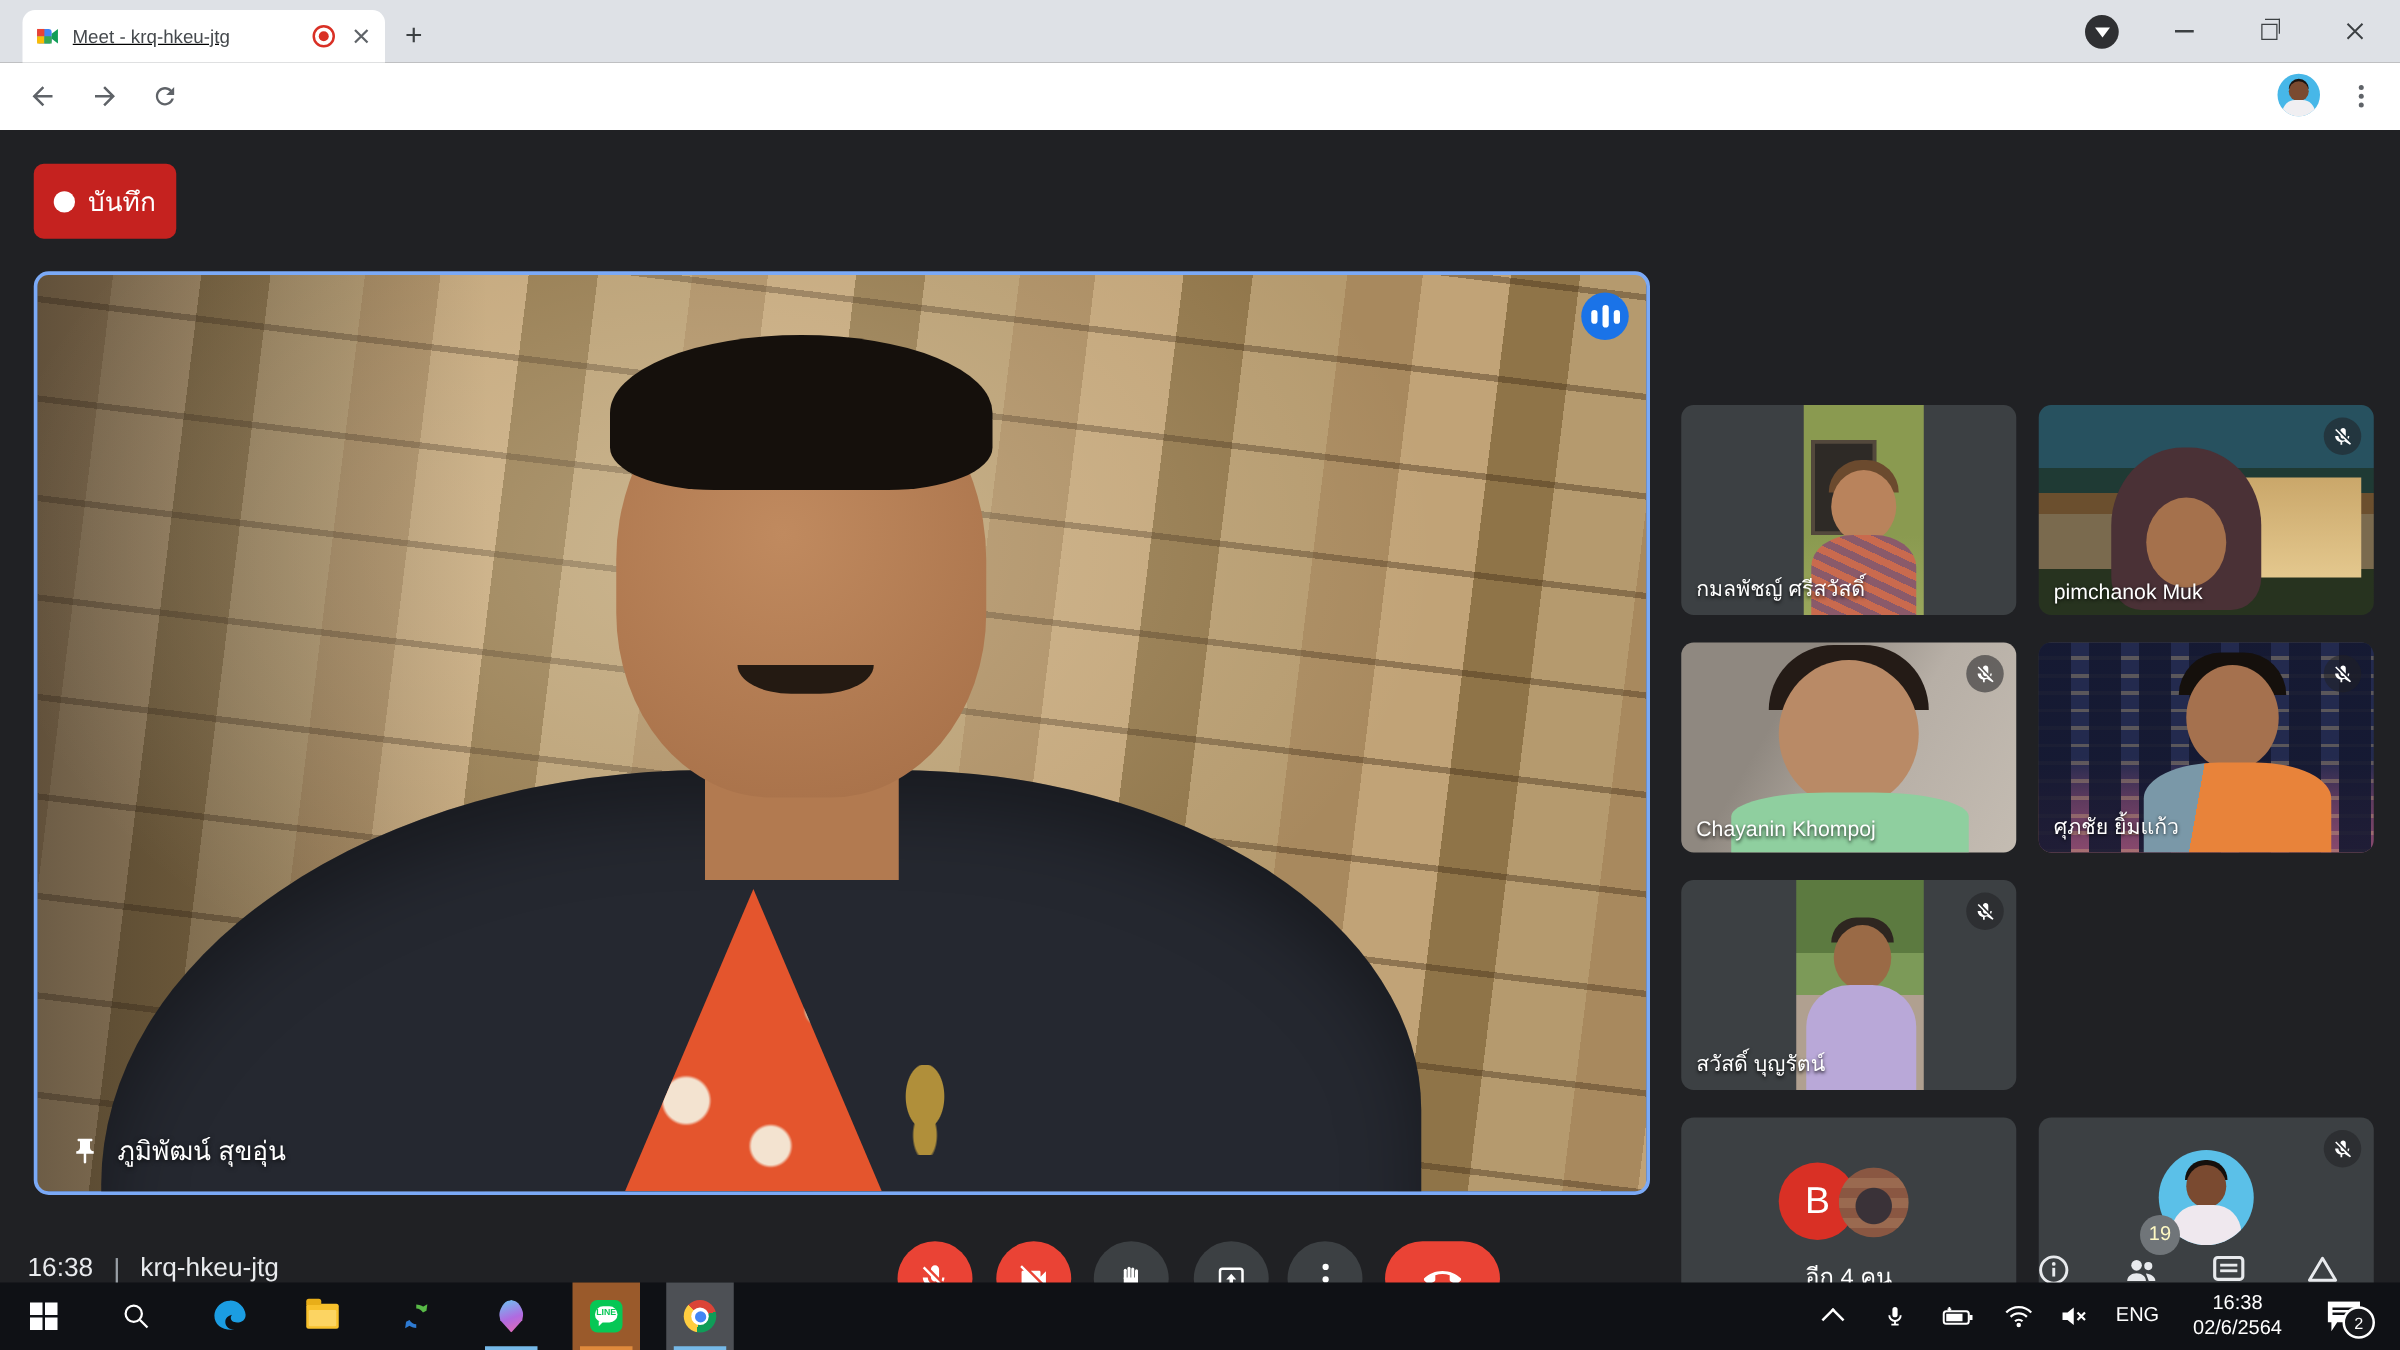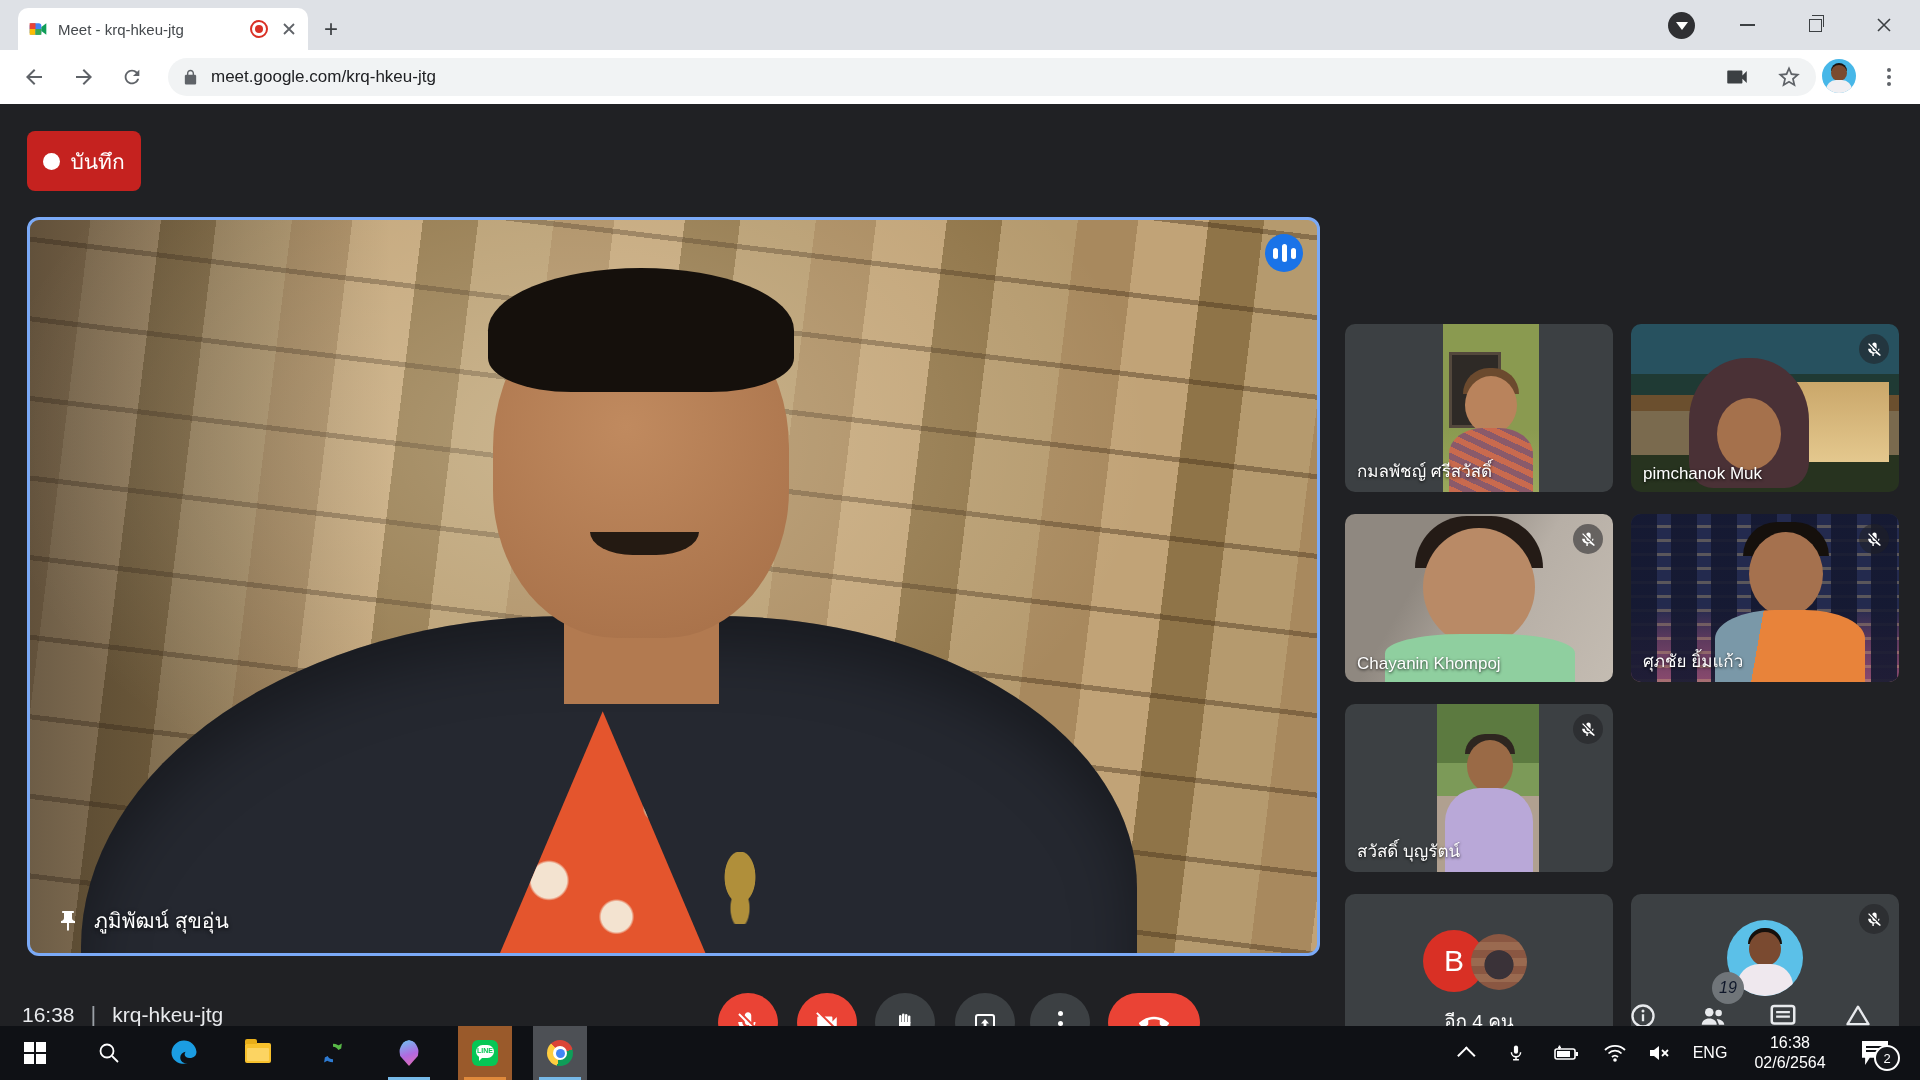--- a/index.html
+++ b/index.html
@@ -2,21 +2,21 @@
 <html><head>
 <meta charset="utf-8">
 <style>
   html,body{margin:0;padding:0;background:#000;}
   .screen{position:relative;width:1920px;height:1080px;overflow:hidden;
           font-family:"Liberation Sans","DejaVu Sans",sans-serif;background:#202124;}
 
   
   .tabstrip{position:absolute;left:0;top:0;width:1920px;height:50px;background:#dee1e6;}
   .tab{position:absolute;left:18px;top:8px;width:290px;height:42px;background:#fff;
-       border-radius:10px 10px 0 0;display:flex;align-items:center;padding:0 10px;box-sizing:border-box;}
+       border-radius:10px 10px 0 0;display:flex;align-items:center;padding:0 10px;box-sizing:border-box;text-decoration:underline;}
   .tab-title{font-size:15px;color:#45494d;margin-left:10px;flex:1;white-space:nowrap;overflow:hidden;}
   .rec-dot{width:14px;height:14px;border:2.5px solid #d93025;border-radius:50%;position:relative;flex:0 0 auto;margin-right:12px;}
   .rec-dot::after{content:"";position:absolute;left:3px;top:3px;width:8px;height:8px;background:#d93025;border-radius:50%;}
   .tab-close{width:18px;height:18px;flex:0 0 auto;}
   .newtab{position:absolute;left:316px;top:14px;width:30px;height:30px;border-radius:50%;
           display:flex;align-items:center;justify-content:center;color:#3c4043;font-size:24px;font-weight:400;}
   .tabsearch{position:absolute;left:1668px;top:12px;width:27px;height:27px;border-radius:50%;background:#2f3033;
              display:flex;align-items:center;justify-content:center;}
   .tabsearch i{width:0;height:0;border-left:6px solid transparent;border-right:6px solid transparent;border-top:8px solid #fff;}
   .winbtn{position:absolute;top:10px;width:34px;height:30px;display:flex;align-items:center;justify-content:center;}
@@ -140,21 +140,21 @@
   
   .botleft{position:absolute;left:22px;top:898px;display:flex;align-items:center;gap:16px;color:#e8eaed;font-size:21px;}
   .botleft .sep{color:#9aa0a6;font-size:22px;}
   .cbtn{position:absolute;top:889px;width:60px;height:60px;border-radius:50%;display:flex;align-items:center;justify-content:center;}
   .red{background:#ea4335;} .dark{background:#3c4043;}
   .leave{position:absolute;left:1108px;top:889px;width:92px;height:60px;border-radius:30px;background:#ea4335;
          display:flex;align-items:center;justify-content:center;}
   .dots3{display:flex;flex-direction:column;gap:5px;} .dots3 b{width:5px;height:5px;border-radius:50%;background:#fff;}
   .ricon{position:absolute;top:896px;width:32px;height:32px;display:flex;align-items:center;justify-content:center;}
   .badge19{position:absolute;left:1712px;top:868px;width:32px;height:32px;border-radius:50%;background:#707579;
-           display:flex;align-items:center;justify-content:center;color:#0f172a;font-size:16px;font-style:italic;}
+           display:flex;align-items:center;justify-content:center;color:#fef9c3;font-size:16px;}
 
   
   .taskbar{position:absolute;left:0;top:1026px;width:1920px;height:54px;background:#0f1115;z-index:50;}
   .tbtn{position:absolute;top:0;width:54px;height:54px;display:flex;align-items:center;justify-content:center;}
   .underline{position:absolute;bottom:0;left:6px;right:6px;height:3px;background:#76b9e8;}
   .tb-line-bg{background:#9a5a2b;} .tb-line-bg .underline{background:#e08a3c;}
   .tb-chrome-bg{background:#4d5055;}
   .startflag{display:grid;grid-template-columns:10px 10px;grid-template-rows:10px 10px;gap:2px;}
   .startflag i{background:#fff;}
   .folder{position:relative;width:26px;height:20px;background:#f8c12c;border-radius:2px;}
@@ -225,32 +225,20 @@
     <div class="navic" style="left:70px">
       <svg width="24" height="24" viewBox="0 0 24 24">
           <path d="M4 11h12.17l-5.59-5.59L12 4l8 8-8 8-1.41-1.41L16.17 13H4v-2z" fill="#5f6368"></path>
         </svg>
     </div>
     <div class="navic" style="left:118px">
       <svg width="22" height="22" viewBox="0 0 24 24">
           <path d="M17.65 6.35C16.2 4.9 14.21 4 12 4c-4.42 0-7.99 3.58-7.99 8s3.57 8 7.99 8c3.73 0 6.84-2.55 7.73-6h-2.08c-.82 2.33-3.04 4-5.65 4-3.31 0-6-2.69-6-6s2.69-6 6-6c1.66 0 3.14.69 4.22 1.78L13 11h7V4l-2.35 2.35z" fill="#5f6368"></path>
         </svg>
     </div>
-    <div class="omni">
-      <svg width="17" height="17" viewBox="0 0 24 24">
-        <path d="M18 8h-1V6c0-2.76-2.24-5-5-5S7 3.24 7 6v2H6c-1.1 0-2 .9-2 2v10c0 1.1.9 2 2 2h12c1.1 0 2-.9 2-2V10c0-1.1-.9-2-2-2zM9 6c0-1.66 1.34-3 3-3s3 1.34 3 3v2H9V6z" fill="#5f6368"></path>
-      </svg>
-      <span class="url">meet.google.com/krq-hkeu-jtg</span>
-      <svg width="26" height="26" viewBox="0 0 24 24" style="margin-right:26px">
-        <path d="M17 10.5V7c0-.55-.45-1-1-1H4c-.55 0-1 .45-1 1v10c0 .55.45 1 1 1h12c.55 0 1-.45 1-1v-3.5l4 4v-11l-4 4z" fill="#3c4043"></path>
-      </svg>
-      <svg width="26" height="26" viewBox="0 0 24 24">
-        <path d="M22 9.24l-7.19-.62L12 2 9.19 8.63 2 9.24l5.46 4.73L5.82 21 12 17.27 18.18 21l-1.63-7.03L22 9.24zM12 15.4l-3.76 2.27 1-4.28-3.32-2.88 4.38-.38L12 6.1l1.71 4.04 4.38.38-3.32 2.88 1 4.28L12 15.4z" fill="#5f6368"></path>
-      </svg>
-    </div>
     <div class="avatar">
       <span class="hhair"></span>
       <span class="hd"></span>
       <span class="bd"></span>
     </div>
     <div class="menu3">
         <b></b>
         <b></b>
         <b></b>
       </div>

